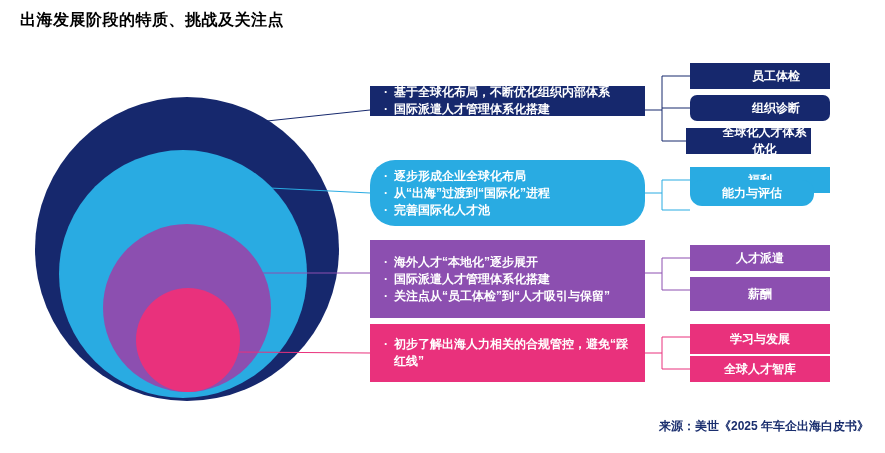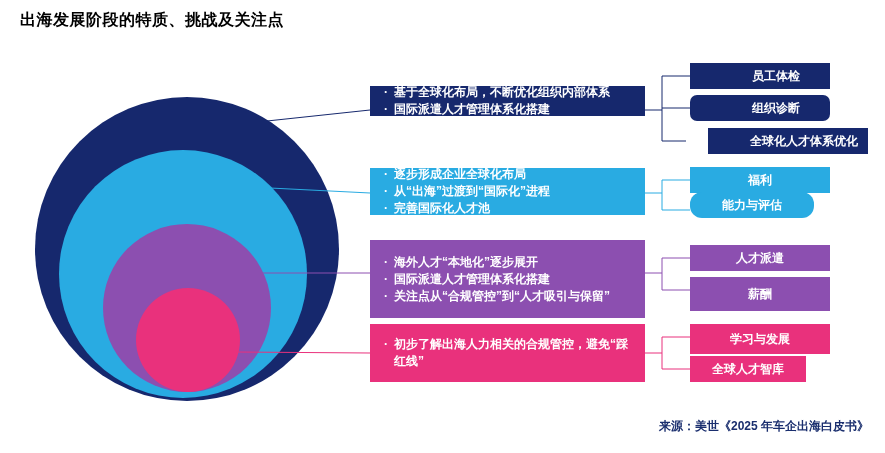--- a/index.html
+++ b/index.html
@@ -20,45 +20,45 @@
   
   .connectors{position:absolute;left:0;top:0;pointer-events:none;}
   
   .mid{
     position:absolute;left:370px;width:275px;box-sizing:border-box;
     display:flex;flex-direction:column;justify-content:center;
     color:#fff;font-size:12px;font-weight:bold;
     padding:4px 8px 4px 12px;
   }
   .mid-1{top:86px; height:30px;background:#16286d;}
-  .mid-2{top:168px;height:47px;background:#29abe2;}
+  .mid-2{top:160px;height:66px;background:#29abe2;border-radius:25px;}
   .mid-3{top:240px;height:78px;background:#8c4fb0;}
   .mid-4{top:324px;height:58px;background:#e9317c;}
   .bullet{display:flex;line-height:17px;}
   .dot{flex:0 0 auto;margin:0 6px 0 2px;}
   .dot::before{content:"\00B7";}
   
   .tag{
     position:absolute;box-sizing:border-box;
     display:flex;align-items:center;justify-content:center;
     color:#fff;font-size:12px;font-weight:bold;text-align:center;
   }
   .t-navy{background:#16286d;padding-left:32px;}
   .t-cyan{background:#29abe2;}
   .t-purple{background:#8c4fb0;}
   .t-pink{background:#e9317c;}
   .tag-1-1{left:690px;top:63px; width:140px;height:26px;}
   .tag-1-2{left:690px;top:95px; width:140px;height:26px;border-radius:7px;}
-  .tag-1-3{left:708px;top:128px;width:160px;height:26px;text-align:center;}
+  .tag-1-3{left:686px;top:128px;width:125px;height:26px;text-align:center;}
   .tag-2-1{left:690px;top:167px;width:140px;height:26px;}
-  .tag-2-2{left:690px;top:192px;width:124px;height:26px;border-radius:12px;}
+  .tag-2-2{left:690px;top:180px;width:124px;height:26px;border-radius:12px;}
   .tag-3-1{left:690px;top:245px;width:140px;height:26px;}
   .tag-3-2{left:690px;top:277px;width:140px;height:34px;}
   .tag-4-1{left:690px;top:324px;width:140px;height:30px;}
-  .tag-4-2{left:690px;top:356px;width:116px;height:26px;}
+  .tag-4-2{left:690px;top:356px;width:140px;height:26px;}
   .source{
     position:absolute;right:16px;top:418px;
     font-size:12px;font-weight:bold;color:#1a2e6e;
   }
 </style>
 </head>
 <body>
 
 <div class="canvas">
 
@@ -131,21 +131,21 @@
     <div class="bullet">
       <span class="dot"></span>
       <span>海外人才“本地化”逐步展开</span>
     </div>
     <div class="bullet">
       <span class="dot"></span>
       <span>国际派遣人才管理体系化搭建</span>
     </div>
     <div class="bullet">
       <span class="dot"></span>
-      <span>关注点从“合规管控”到“人才吸引与保留”</span>
+      <span>关注点从“员工体检”到“人才吸引与保留”</span>
     </div>
   </div>
 
   <div class="mid mid-4">
     <div class="bullet">
       <span class="dot"></span>
       <span>初步了解出海人力相关的合规管控，避免“踩红线”</span>
     </div>
   </div>
 

